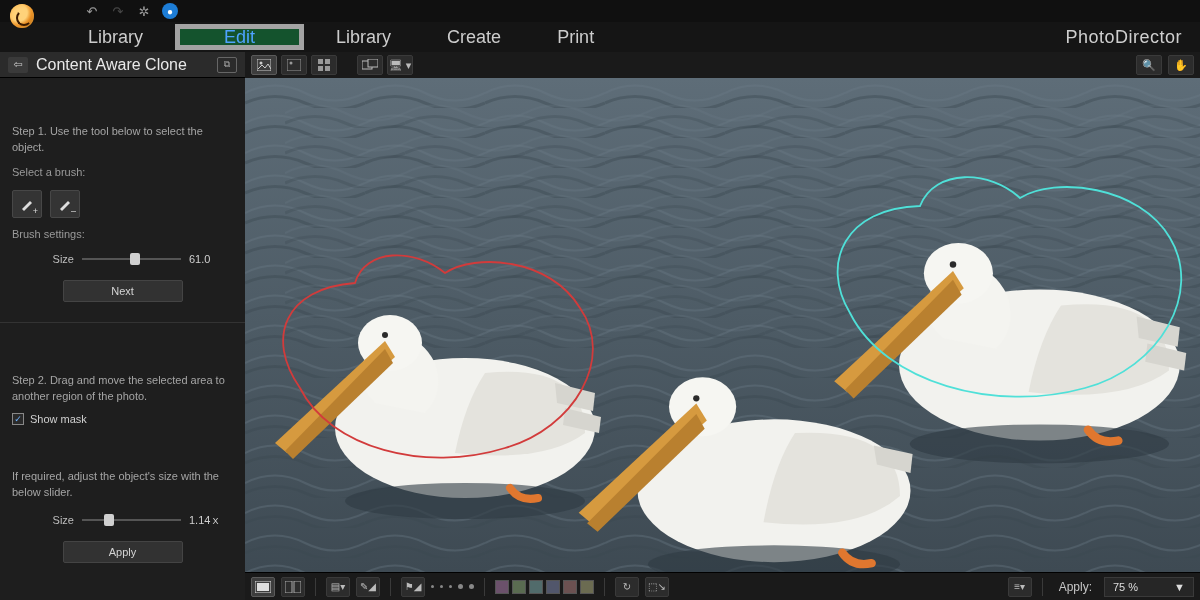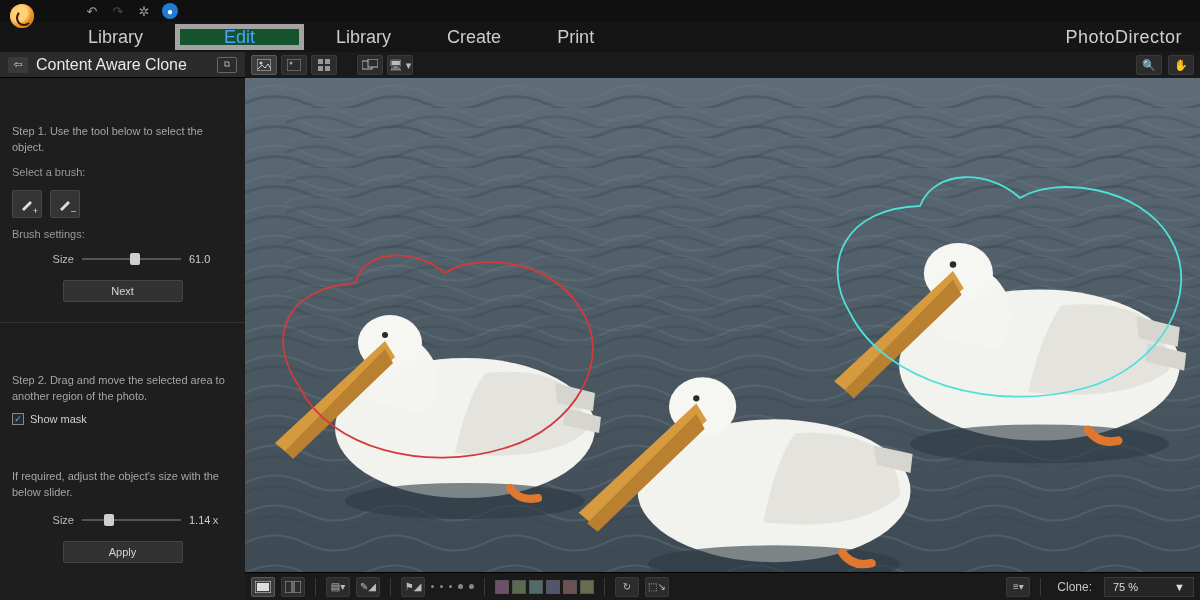--- a/index.html
+++ b/index.html
@@ -276,20 +276,20 @@
         <div class="swatch" style="background:#51566b"></div>
         <div class="swatch" style="background:#6b5151"></div>
         <div class="swatch" style="background:#6b6b51"></div>
       </div>
       <div class="sdivv"></div>
       <div class="sbtn">↻</div>
       <div class="sbtn">⬚↘</div>
       <div class="spacer"></div>
       <div class="sbtn">≡▾</div>
       <div class="sdivv"></div>
-      <div class="zoomlabel">Clone:</div>
+      <div class="zoomlabel">Apply:</div>
       <div class="zoomsel">
         <span>75 %</span>
           <span>▼</span>
       </div>
     </div>
   </div>
 </div>
 
 </body></html>

